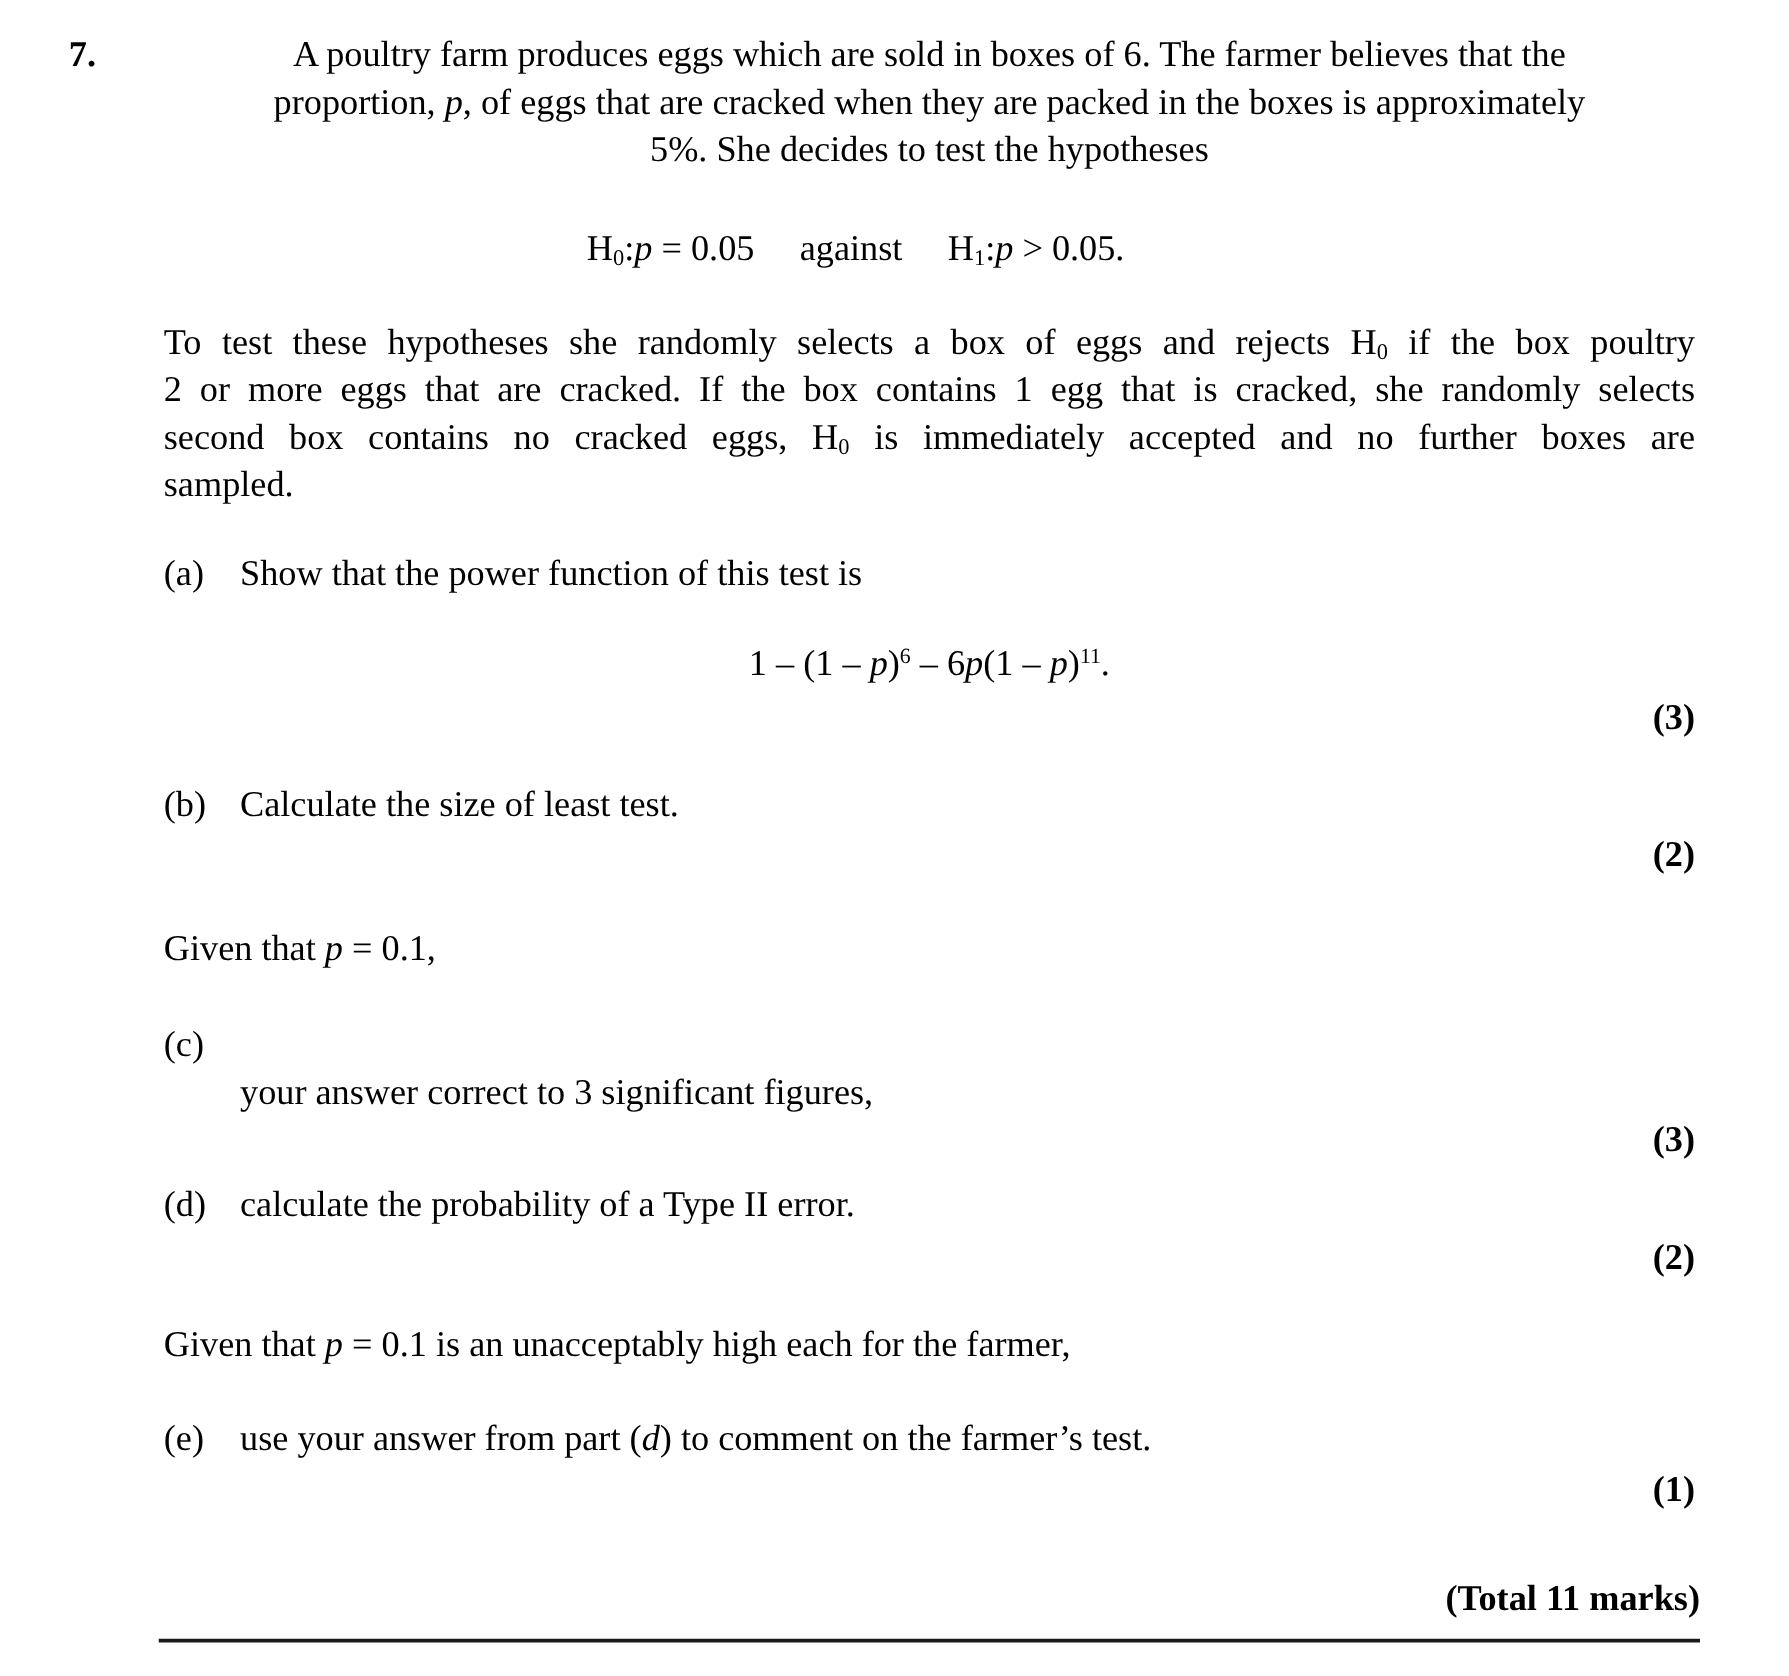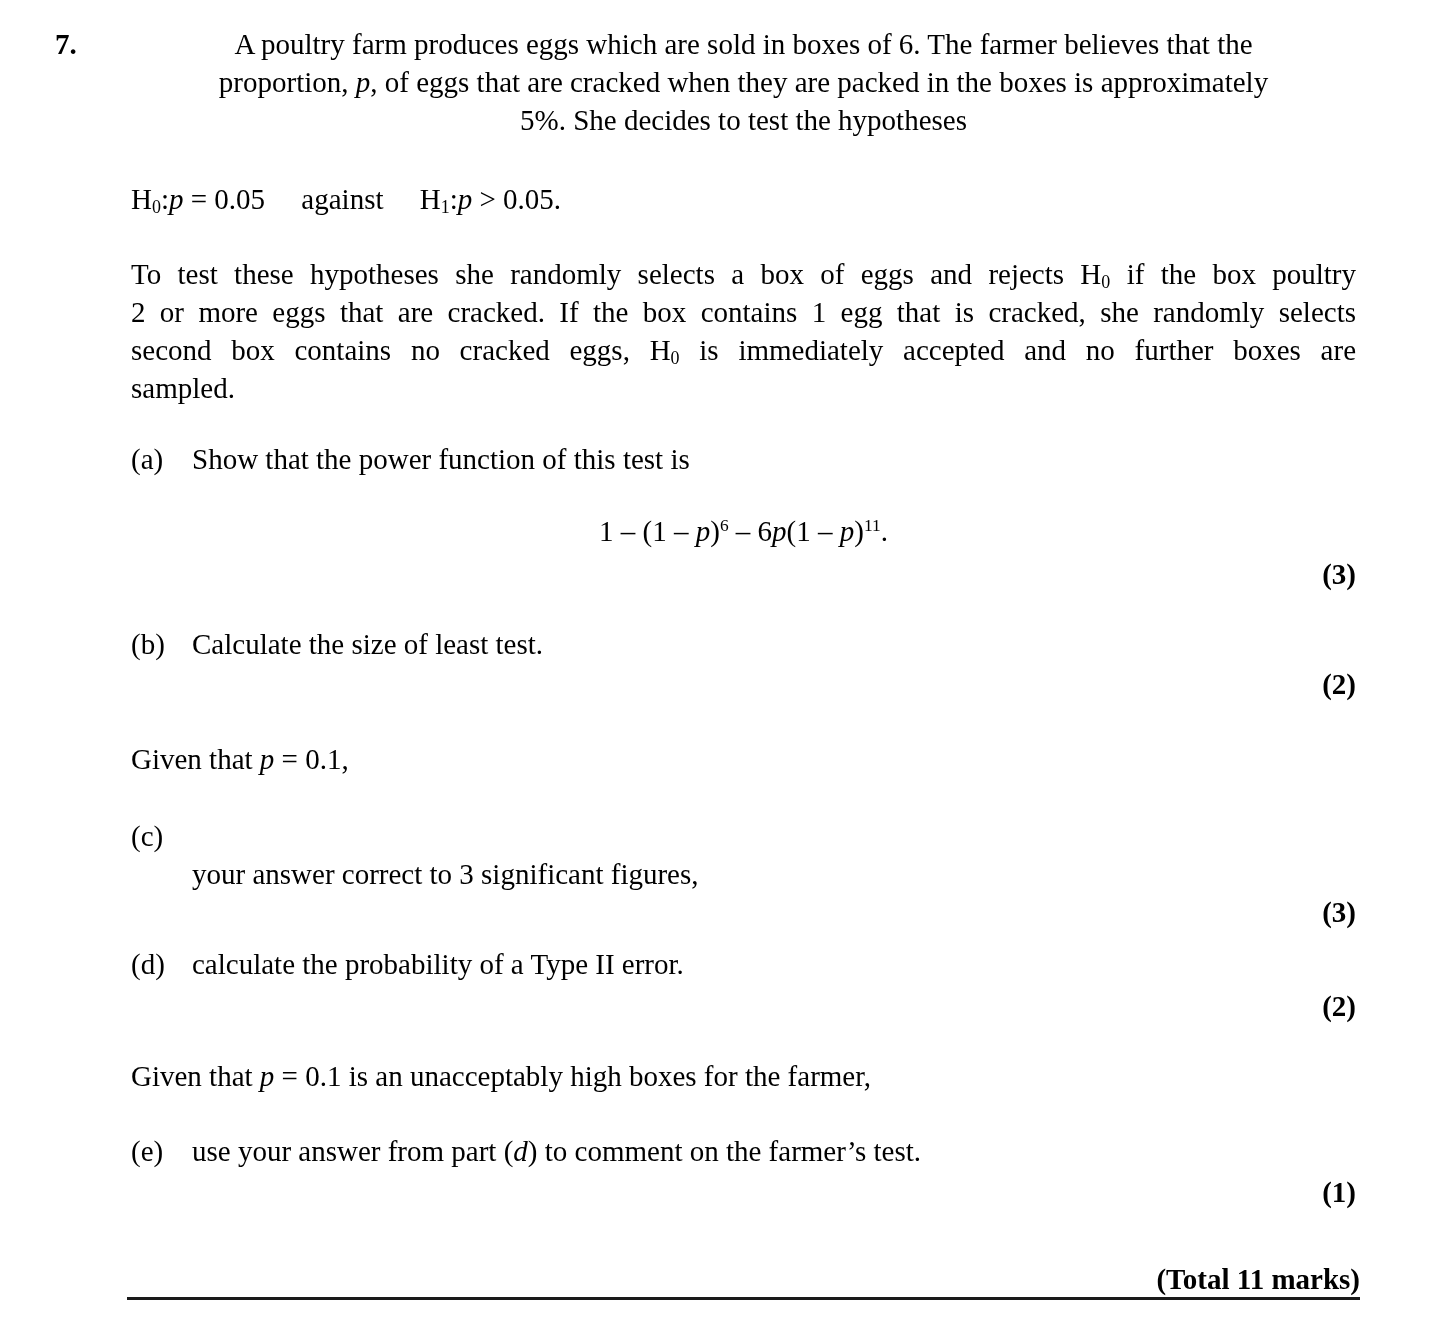--- a/index.html
+++ b/index.html
@@ -24,21 +24,21 @@
     font-weight: bold;
   }
   .content {
     margin-left: 131px;
     width: 1225px;
   }
   .intro { text-align: center; }
   .hyp {
     margin-top: 41px;
     margin-right: 118px;
-    text-align: left;
+    text-align: center;
     white-space: pre;
   }
   .desc { margin-top: 37px; }
   .jline { text-align: justify; text-align-last: justify; }
   .jlast { text-align-last: left; }
   .part-main { display: flex; }
   .part-label { flex: 0 0 61px; width: 61px; }
   .part-text { flex: 1; }
   .pa .part-main { margin-top: 33px; }
   .formula {
@@ -62,21 +62,21 @@
   .pe .part-main { margin-top: 37px; }
   .pe .mark { margin-top: 3px; }
   .total-row {
     margin-top: 52px;
     margin-left: -4px;
     margin-right: -4px;
     line-height: 33px;
     text-align: right;
     font-weight: bold;
     border-bottom: 3px solid #1a1a1a;
-    padding-bottom: 1px;
+    padding-bottom: 15px;
   }
   .i { font-style: italic; }
   .sub { font-size: 0.62em; vertical-align: -0.22em; line-height: 1; }
   .sup { font-size: 0.6em; vertical-align: 0.55em; line-height: 1; }
 </style>
 </head>
 <body>
 
 <div class="page">
 
@@ -123,21 +123,21 @@
     </section>
 
     <section class="part pd">
       <div class="part-main">
         <span class="part-label">(d)</span>
         <div class="part-text"><span>calculate the probability of a Type II error.</span></div>
       </div>
       <div class="mark">(2)</div>
     </section>
 
-    <div class="given2"><span>Given that </span><span class="i">p</span><span> = 0.1 is an unacceptably high boxes for the farmer,</span></div>
+    <div class="given2"><span>Given that </span><span class="i">p</span><span> = 0.1 is an unacceptably high each for the farmer,</span></div>
 
     <section class="part pe">
       <div class="part-main">
         <span class="part-label">(e)</span>
         <div class="part-text"><span>use your answer from part (</span><span class="i">d</span><span>) to comment on the farmer’s test.</span></div>
       </div>
       <div class="mark">(1)</div>
     </section>
 
     <div class="total-row">(Total 11 marks)</div>

